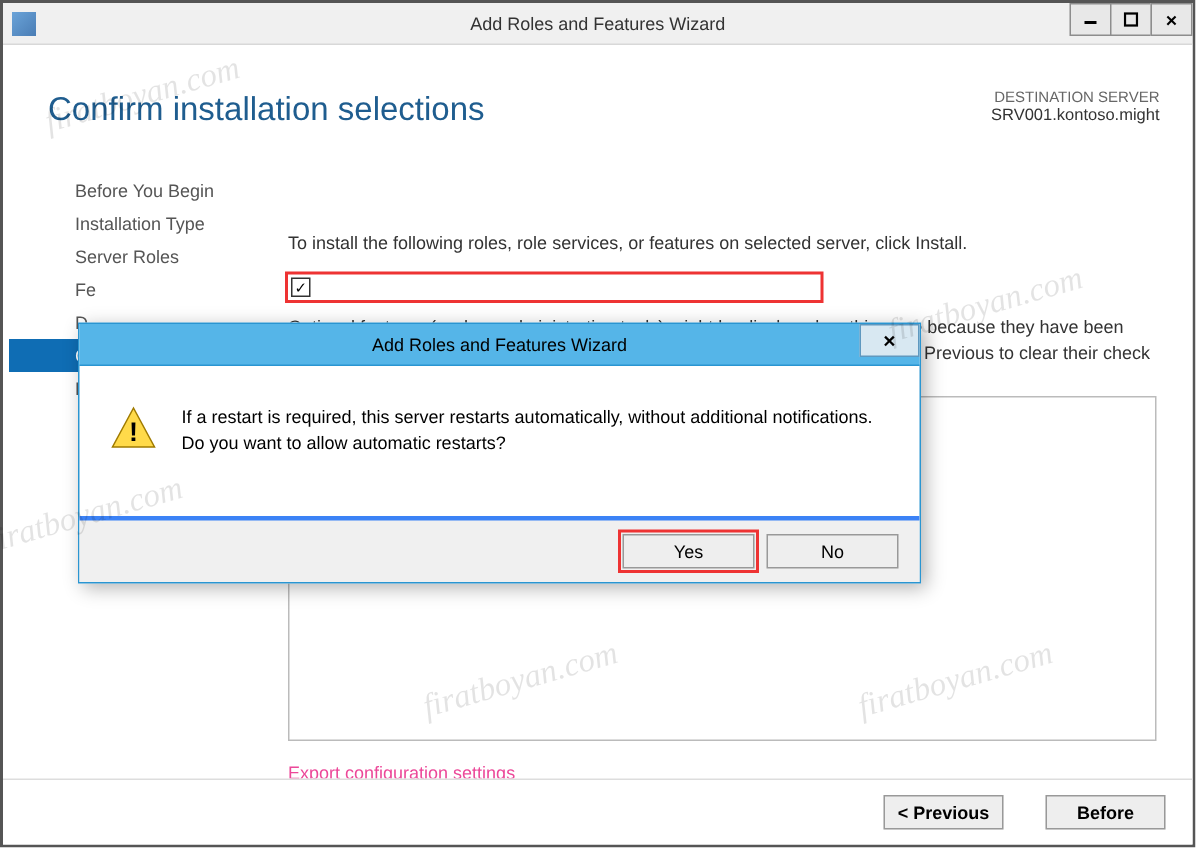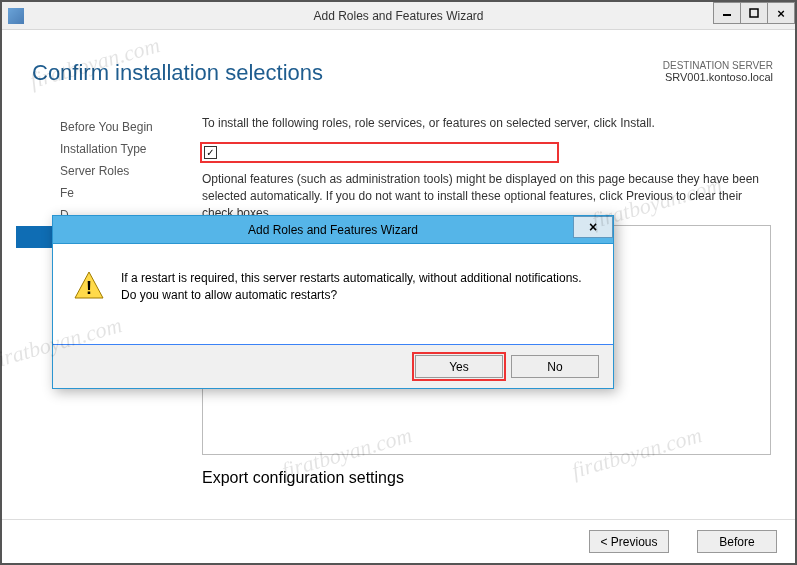--- a/index.html
+++ b/index.html
@@ -65,21 +65,21 @@
   }
   .dest {
     text-align: right;
     font-size: 10px;
     color: #666;
   }
   .dest .srv { font-size: 11px; color: #333; }
   .middle {
     display: flex;
     flex: 1;
-    padding: 0 18px 0 14px;
+    padding: 0 18px 0 4px;
     overflow: hidden;
   }
   .steps {
     width: 180px;
     flex-shrink: 0;
     padding: 18px 0 0 0;
     font-size: 12px;
   }
   .step {
     padding: 4px 0 4px 44px;
@@ -89,21 +89,21 @@
   .step.active {
     background: #0f6db4;
     color: #fff;
   }
   .main {
     flex: 1;
     padding: 18px 6px 0 6px;
     font-size: 12px;
     color: #333;
   }
-  .instr { margin-bottom: 14px; }
+  .instr { margin-bottom: 14px; margin-top: 39px; }
   .restart-row {
     display: flex;
     align-items: center;
     gap: 8px;
     padding: 2px;
     outline: 2px solid #e33;
     margin-bottom: 10px;
     width: 355px;
   }
   .chk {
@@ -113,27 +113,28 @@
     display:flex;align-items:center;justify-content:center;
     font-size:10px;color:#000;
   }
   .optional { line-height: 1.4; margin-bottom: 4px; }
   .content-box {
     border: 1px solid #bbb;
     height: 230px;
     margin-top: 4px;
   }
   .links { margin-top: 12px; }
-  .link { color: #000000; font-size: 16px; padding: 2px 0; cursor: default; }
+  .link { color: #ec4899; font-size: 12px; padding: 2px 0; cursor: default; }
   .footer {
     border-top: 1px solid #ddd;
     padding: 10px 18px;
     display: flex;
     justify-content: flex-end;
     gap: 6px;
+    font-weight: bold;
   }
   .btn {
     min-width: 80px; height: 23px;
     background: #eee;
     border: 1px solid #999;
     font-size: 12px;
     display:flex;align-items:center;justify-content:center;
     cursor: default;
   }
   .btn.disabled { color: #a0a0a0; border-color: #bbb; }
@@ -177,21 +178,21 @@
   .warn-icon {
     width: 32px; height: 28px;
     position: relative;
   }
   .warn-icon svg { width: 32px; height: 32px; }
   .dlg-msg { font-size: 12px; line-height: 1.4; }
   .dlg-buttons {
     position:absolute; bottom:0; left:0; right:0;
     height:44px;
     background:#f0f0f0;
-    border-top:1px solid #3b82f6;
+    border-top:3px solid #3b82f6;
     display:flex; justify-content:flex-end; align-items:center;
     gap:8px; padding-right:14px;
   }
   .dlg-btn {
     width: 88px; height: 23px;
     border: 1px solid #999;
     background: #eee;
     font-size: 12px;
     display:flex;align-items:center;justify-content:center;
     cursor: default;
@@ -233,21 +234,21 @@
           <span style="font-weight:bold;font-size:13px">×</span>
         </div>
     </div>
   </div>
 
   <div class="content">
     <div class="header-row">
       <div class="page-title">Confirm installation selections</div>
       <div class="dest">
         <div>DESTINATION SERVER</div>
-        <div class="srv">SRV001.kontoso.local</div>
+        <div class="srv">SRV001.kontoso.might</div>
       </div>
     </div>
 
     <div class="middle">
       <div class="steps">
         <div class="step">Before You Begin</div>
         <div class="step">Installation Type</div>
         <div class="step">Server Roles</div>
         <div class="step">Fe</div>
         <div class="step">D</div>

